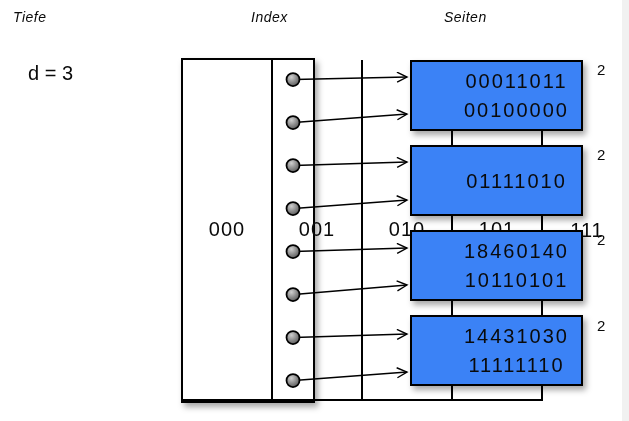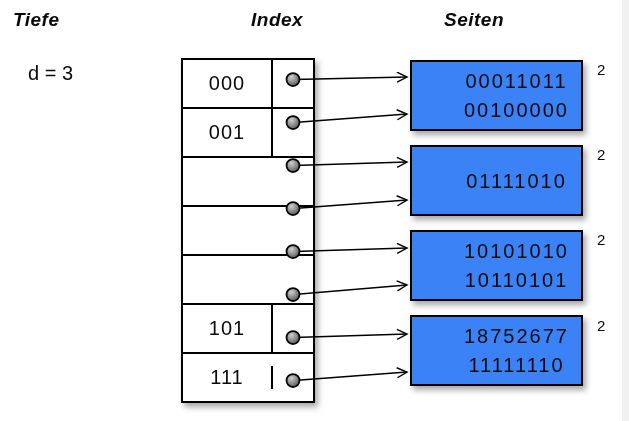--- a/index.html
+++ b/index.html
@@ -14,23 +14,23 @@
   }
   .edge-strip {
     position: absolute;
     top: 0; right: 0; bottom: 0;
     width: 7px;
     background: #f1f1f1;
   }
   .col-title {
     position: absolute;
     top: 9px;
-    font-size: 19px;
+    font-size: 14px;
     font-style: italic;
-    font-weight: 700;
+    font-weight: 400;
     letter-spacing: 0.5px;
     white-space: nowrap;
   }
   .title-tiefe  { left: 13px;  }
   .title-index  { left: 211px; margin-left: 40px; }
   .title-seiten { left: 444px; }
   .global-depth {
     position: absolute;
     left: 28px;
     top: 62px;
@@ -41,21 +41,21 @@
   .index-table {
     position: absolute;
     left: 181px;
     top: 58px;
     width: 134px;
     height: 345px;
     box-sizing: border-box;
     border: 2px solid #000;
     background: #fff;
     display: flex;
-    flex-direction: column;
+    flex-direction: row;
     box-shadow: 3px 4px 6px rgba(0,0,0,0.35);
   }
   .index-row {
     flex: 1;
     display: flex;
     border-bottom: 2px solid #000;
   }
   .index-row:last-child { border-bottom: none; align-items: center; }
   .cell-key {
     flex: 0 0 88px;
@@ -115,20 +115,21 @@
   <div class="index-table">
     <div class="index-row">
       <div class="cell-key">000</div>
       <div class="cell-ptr"></div>
     </div>
     <div class="index-row">
       <div class="cell-key">001</div>
       <div class="cell-ptr"></div>
     </div>
     <div class="index-row">
+      <div class="cell-key">010</div>
       <div class="cell-ptr"></div>
     </div>
     <div class="index-row">
       <div class="cell-ptr"></div>
     </div>
     <div class="index-row">
       <div class="cell-ptr"></div>
     </div>
     <div class="index-row">
       <div class="cell-key">101</div>
@@ -141,25 +142,25 @@
   </div>
 
   <div class="page-box" style="top:60px">
     <div class="page-entry">00011011</div>
     <div class="page-entry">00100000</div>
   </div>
   <div class="page-box" style="top:145px">
     <div class="page-entry">01111010</div>
   </div>
   <div class="page-box" style="top:230px">
-    <div class="page-entry">10101010</div>
+    <div class="page-entry">18460140</div>
     <div class="page-entry">10110101</div>
   </div>
   <div class="page-box" style="top:315px">
-    <div class="page-entry">18752677</div>
+    <div class="page-entry">14431030</div>
     <div class="page-entry">11111110</div>
   </div>
 
   <div class="local-depth" style="top:61px">2</div>
   <div class="local-depth" style="top:146px">2</div>
   <div class="local-depth" style="top:231px">2</div>
   <div class="local-depth" style="top:317px">2</div>
 
   <svg class="overlay" width="629" height="421" viewBox="0 0 629 421">
     <defs>

